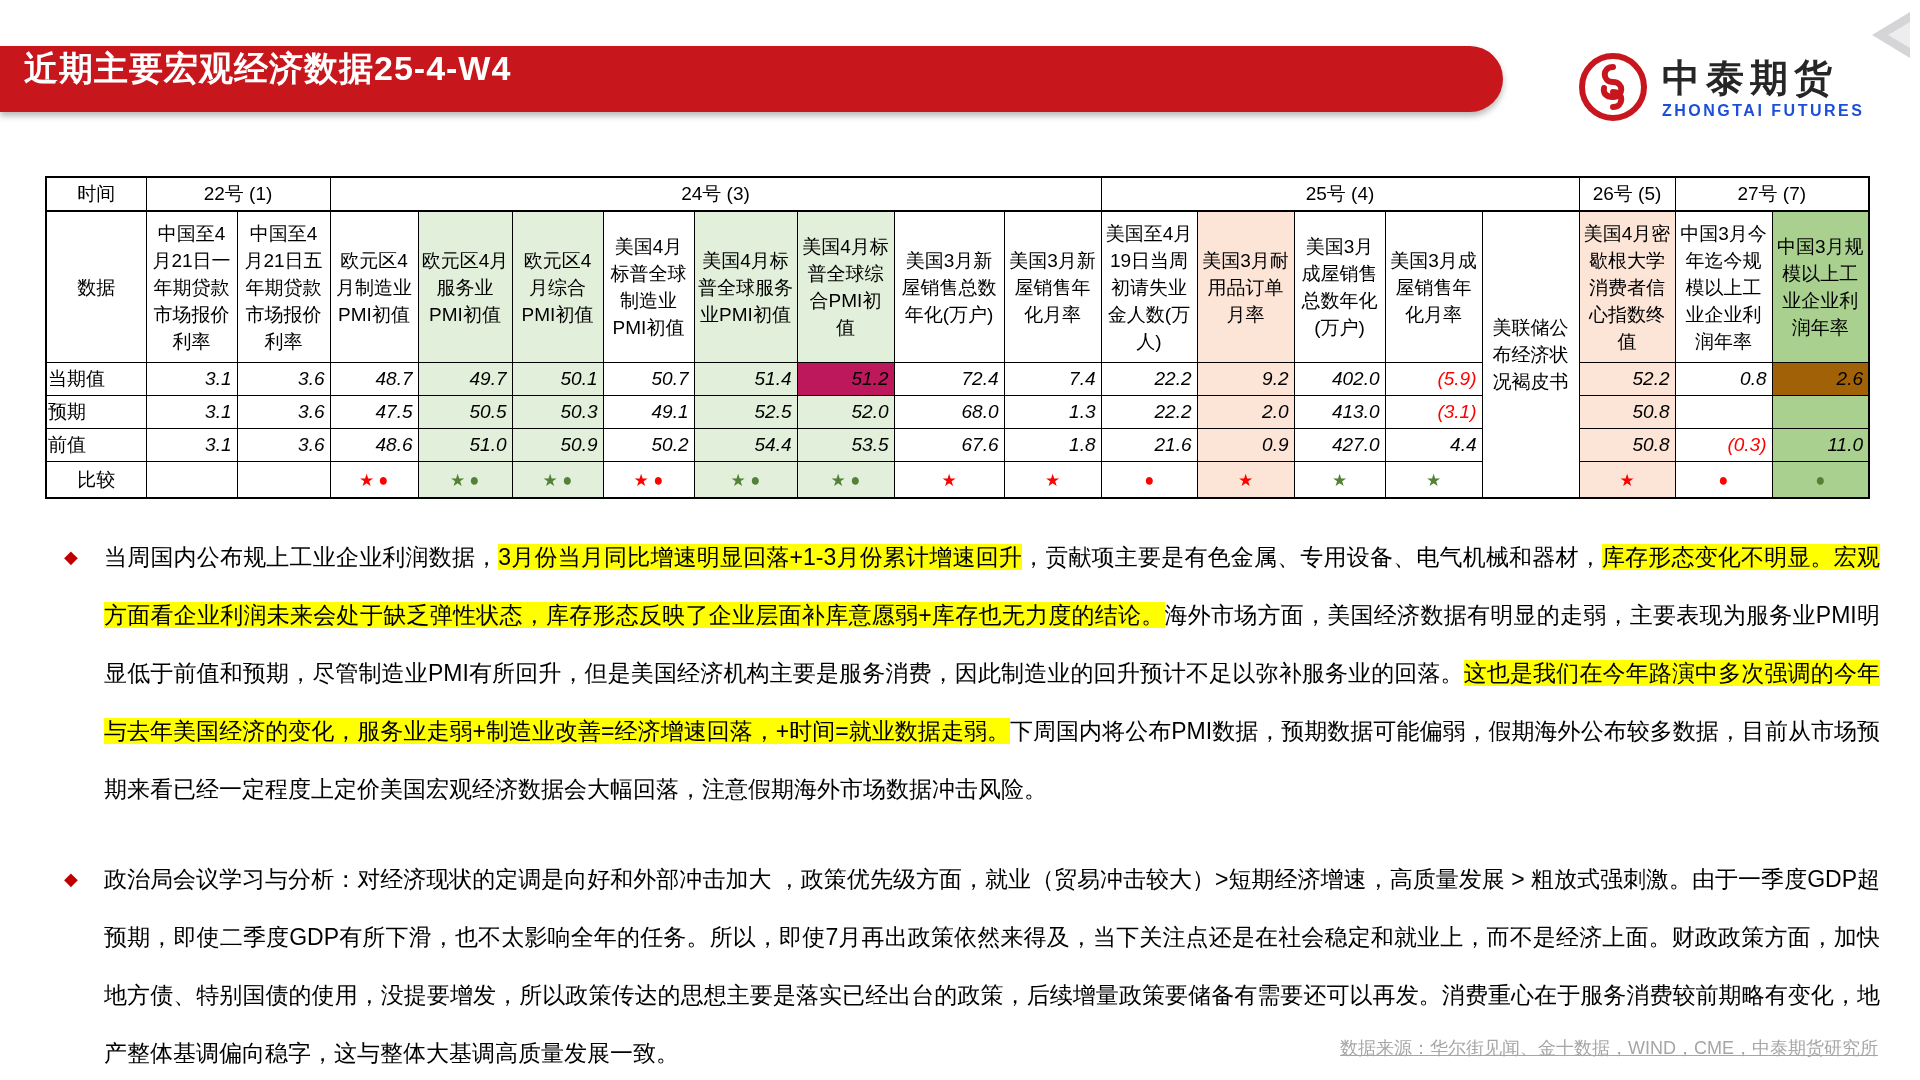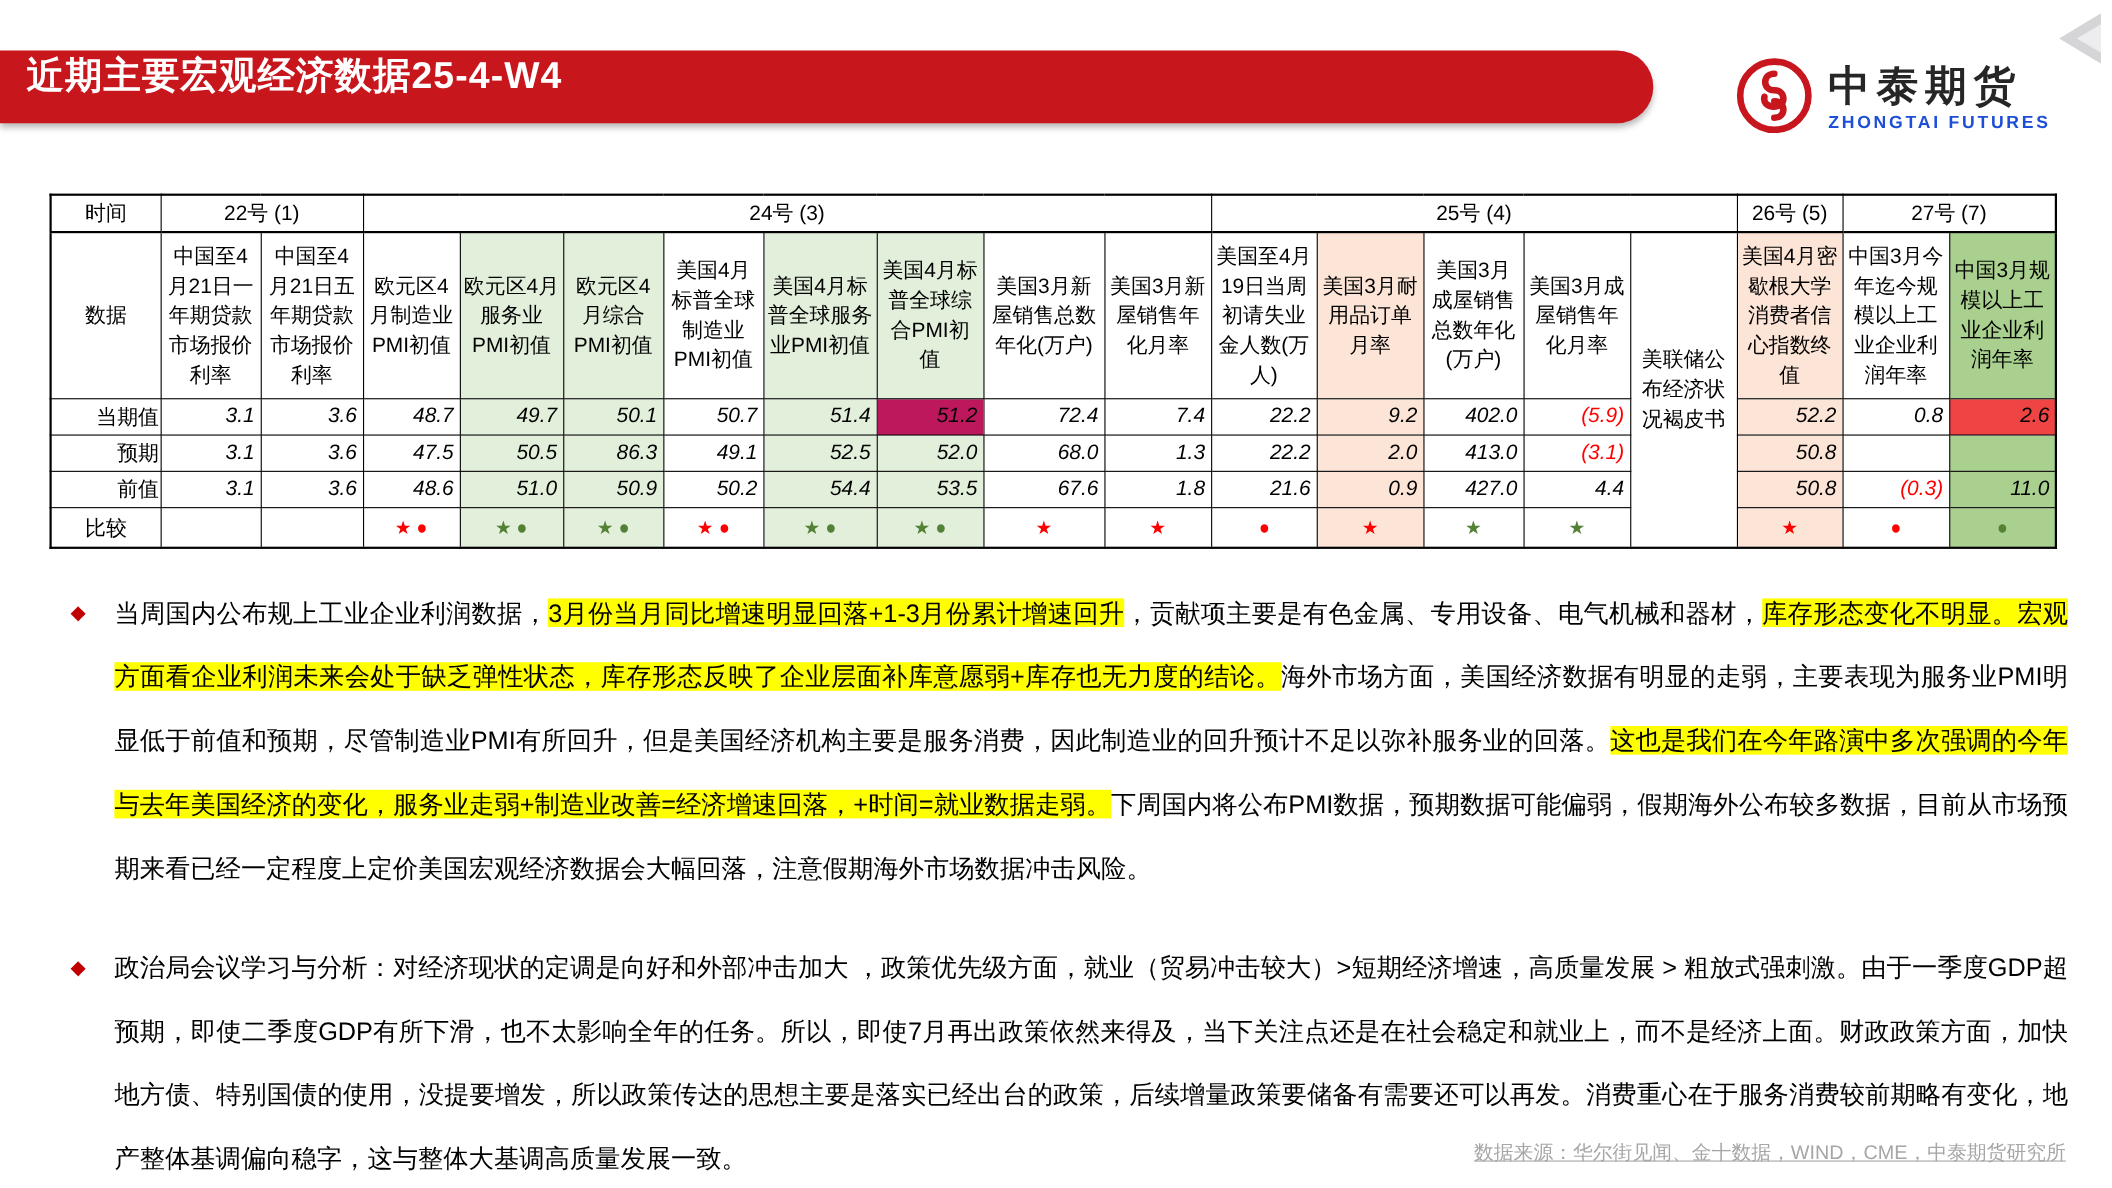--- a/index.html
+++ b/index.html
@@ -19,21 +19,21 @@
   .logo-text{display:flex;flex-direction:column;line-height:1.1;}
   .logo-cn{font-size:38px;font-weight:bold;color:#262626;letter-spacing:6px;}
   .logo-en{font-size:16px;font-weight:bold;color:#1d4ed8;letter-spacing:2.5px;margin-top:2px;}
 
   
   table.macro{position:absolute;left:45px;top:176px;border-collapse:collapse;table-layout:fixed;
               border:2px solid #000;font-size:19px;}
   table.macro td{border:1px solid #000;overflow:hidden;}
   tr.date-row td{height:30px;text-align:center;border-bottom-width:2px;font-size:19px;}
   tr.head-row td{height:150px;text-align:center;vertical-align:middle;font-size:19px;line-height:27px;padding:0 3px;}
-  td.lbl{text-align:right;vertical-align:middle;background:#fff;}
+  td.lbl{text-align:left;vertical-align:middle;background:#fff;}
   tr.val-row td{height:30px;}
   td.val{text-align:right;padding-right:5px;vertical-align:middle;font-style:italic;}
   td.val.neg{color:var(--neg-red);padding-left:28px;}
   tr.cmp-row td{height:33px;text-align:center;vertical-align:middle;}
   td.fed{text-align:center;vertical-align:middle;font-size:19px;line-height:27px;padding:0 3px;background:#fff;}
   .mk{display:inline-block;margin:0 2px;font-size:17px;line-height:1;}
   .mk.star-red,.mk.circle-red{color:var(--mark-red);}
   .mk.star-green,.mk.circle-green{color:var(--mark-green);}
   .mk.circle-red,.mk.circle-green{transform:scaleX(.9);font-size:18px;}
 
@@ -140,29 +140,29 @@
           <td class="val" style="background:#E2EFDA">51.4</td>
           <td class="val" style="background:#be185d">51.2</td>
           <td class="val">72.4</td>
           <td class="val">7.4</td>
           <td class="val">22.2</td>
           <td class="val" style="background:#FCE4D6">9.2</td>
           <td class="val">402.0</td>
           <td class="val neg">(5.9)</td>
           <td class="val" style="background:#FCE4D6">52.2</td>
           <td class="val">0.8</td>
-          <td class="val" style="background:#ef4444">2.6</td>
+          <td class="val" style="background:#a16207">2.6</td>
         </tr>
         <tr class="val-row">
           <td class="lbl">预期</td>
           <td class="val">3.1</td>
           <td class="val">3.6</td>
           <td class="val">47.5</td>
           <td class="val" style="background:#E2EFDA">50.5</td>
-          <td class="val" style="background:#E2EFDA">86.3</td>
+          <td class="val" style="background:#E2EFDA">50.3</td>
           <td class="val">49.1</td>
           <td class="val" style="background:#E2EFDA">52.5</td>
           <td class="val" style="background:#E2EFDA">52.0</td>
           <td class="val">68.0</td>
           <td class="val">1.3</td>
           <td class="val">22.2</td>
           <td class="val" style="background:#FCE4D6">2.0</td>
           <td class="val">413.0</td>
           <td class="val neg">(3.1)</td>
           <td class="val" style="background:#FCE4D6">50.8</td>

